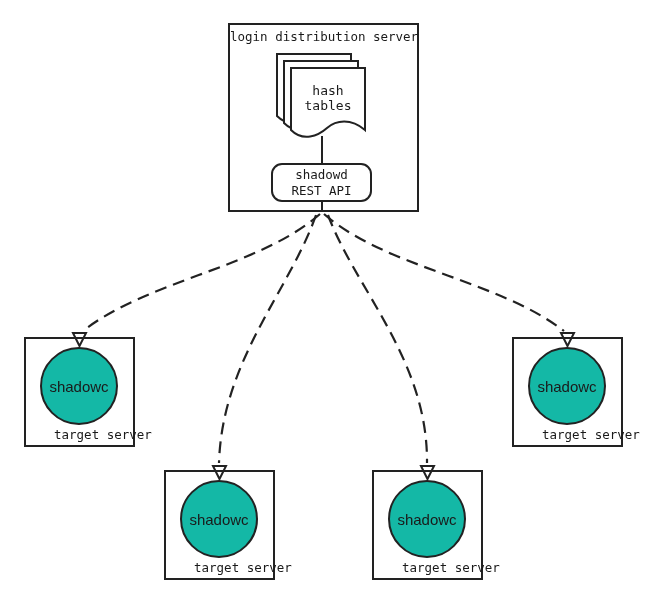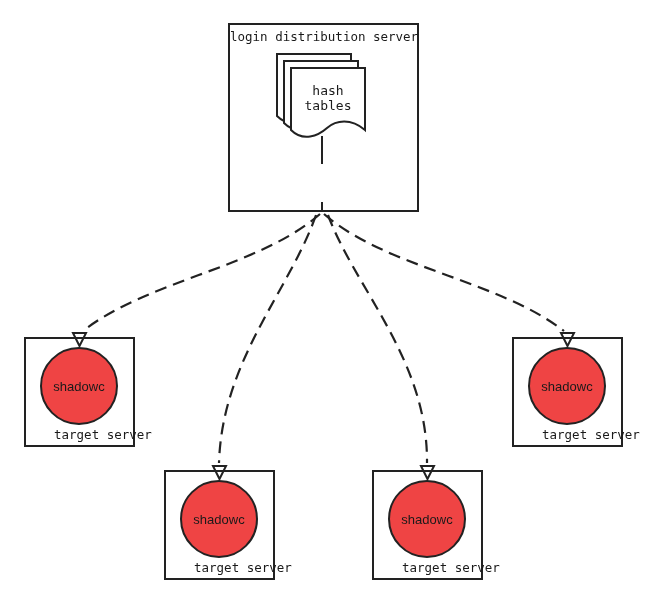--- a/index.html
+++ b/index.html
@@ -74,26 +74,26 @@
   }
   .node-circle {
     position: absolute;
     box-sizing: border-box;
     left: 14px;
     top: 8px;
     width: 78px;
     height: 78px;
     border: 2px solid #222222;
     border-radius: 50%;
-    background: #ef4444;
+    background: #14b8a6;
     display: flex;
     align-items: center;
     justify-content: center;
     font-family: "Liberation Sans", sans-serif;
-    font-size: 13px;
+    font-size: 15px;
   }
   .target-label {
     position: absolute;
     left: 0;
     right: 0;
     bottom: 3px;
     text-align: center;
     font-size: 12.5px;
     line-height: 15px;
     white-space: nowrap;
@@ -133,20 +133,22 @@
     </g>
   </svg>
 
   <div class="cluster-box" style="left:228px; top:23px; width:191px; height:189px;">
     <div class="cluster-title">login distribution server</div>
   </div>
 
   <div class="doc-label">hash
 tables</div>
 
+  <div class="api-node">shadowd
+REST API</div>
 
   <div class="target-box" style="left:24px; top:337px;">
     <div class="node-circle">
       <span>shadowc</span>
     </div>
     <div class="target-label">target server</div>
   </div>
 
   <div class="target-box" style="left:164px; top:470px;">
     <div class="node-circle">

